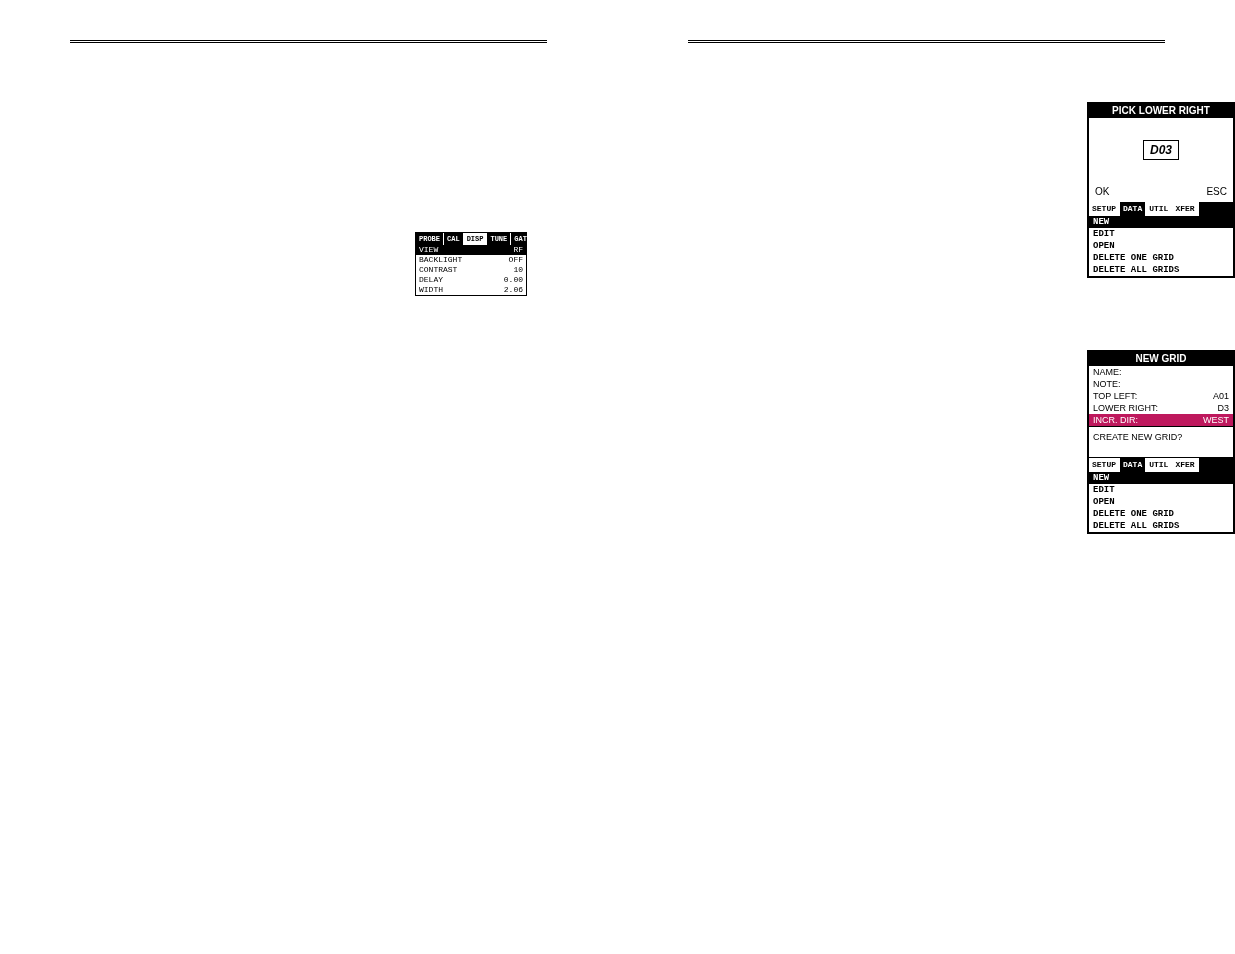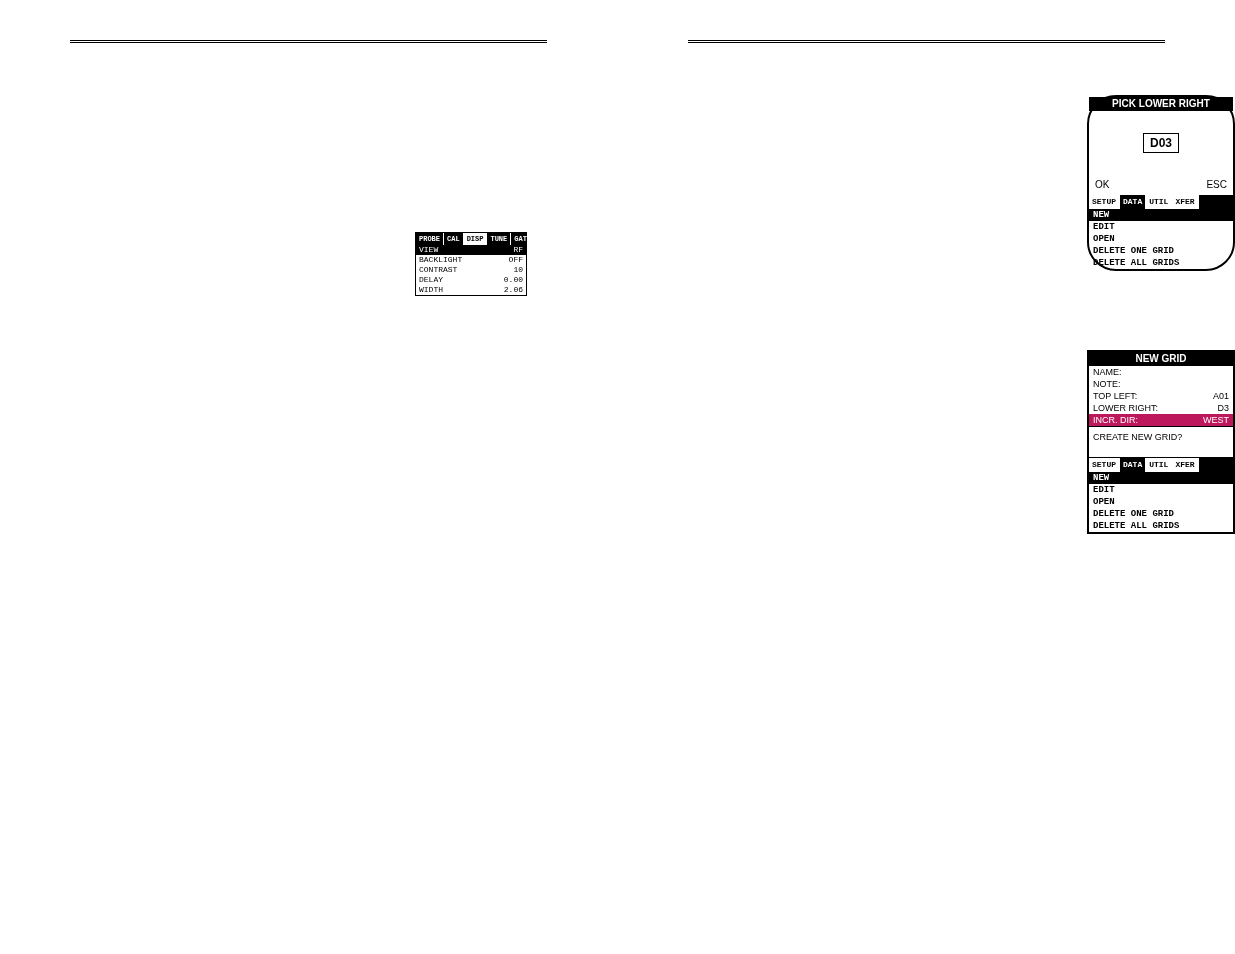--- a/index.html
+++ b/index.html
@@ -65,21 +65,21 @@
   
   .lcd {
     position: absolute;
     width: 148px;
     border: 2px solid #000;
     background: #fff;
     font-family: "Courier New", monospace;
     font-size: 9px;
     line-height: 12px;
   }
-  .lcd.one { right: 0; top: 95px; left: auto; border-radius: 29px; }
+  .lcd.one { right: 0; top: 102px; left: auto; }
   .lcd.two { right: 0; top: 350px; left: auto; }
   .lcd .hdr {
     background: #000;
     color: #fff;
     text-align: center;
     font-weight: bold;
     padding: 1px 0;
     font-family: Arial, sans-serif;
     font-size: 10px;
   }
@@ -87,20 +87,21 @@
     text-align: center;
     padding: 26px 0;
   }
   .lcd .bigval span {
     background: #fff;
     border: 1px solid #000;
     padding: 2px 6px;
     font-weight: bold;
     font-family: Arial, sans-serif;
     font-size: 12px;
+    font-style: italic;
   }
   .lcd .okesc {
     display: flex;
     justify-content: space-between;
     padding: 2px 6px 4px 6px;
     font-weight: normal;
     font-family: Arial, sans-serif;
     font-size: 10px;
   }
   .lcd .tabs {

